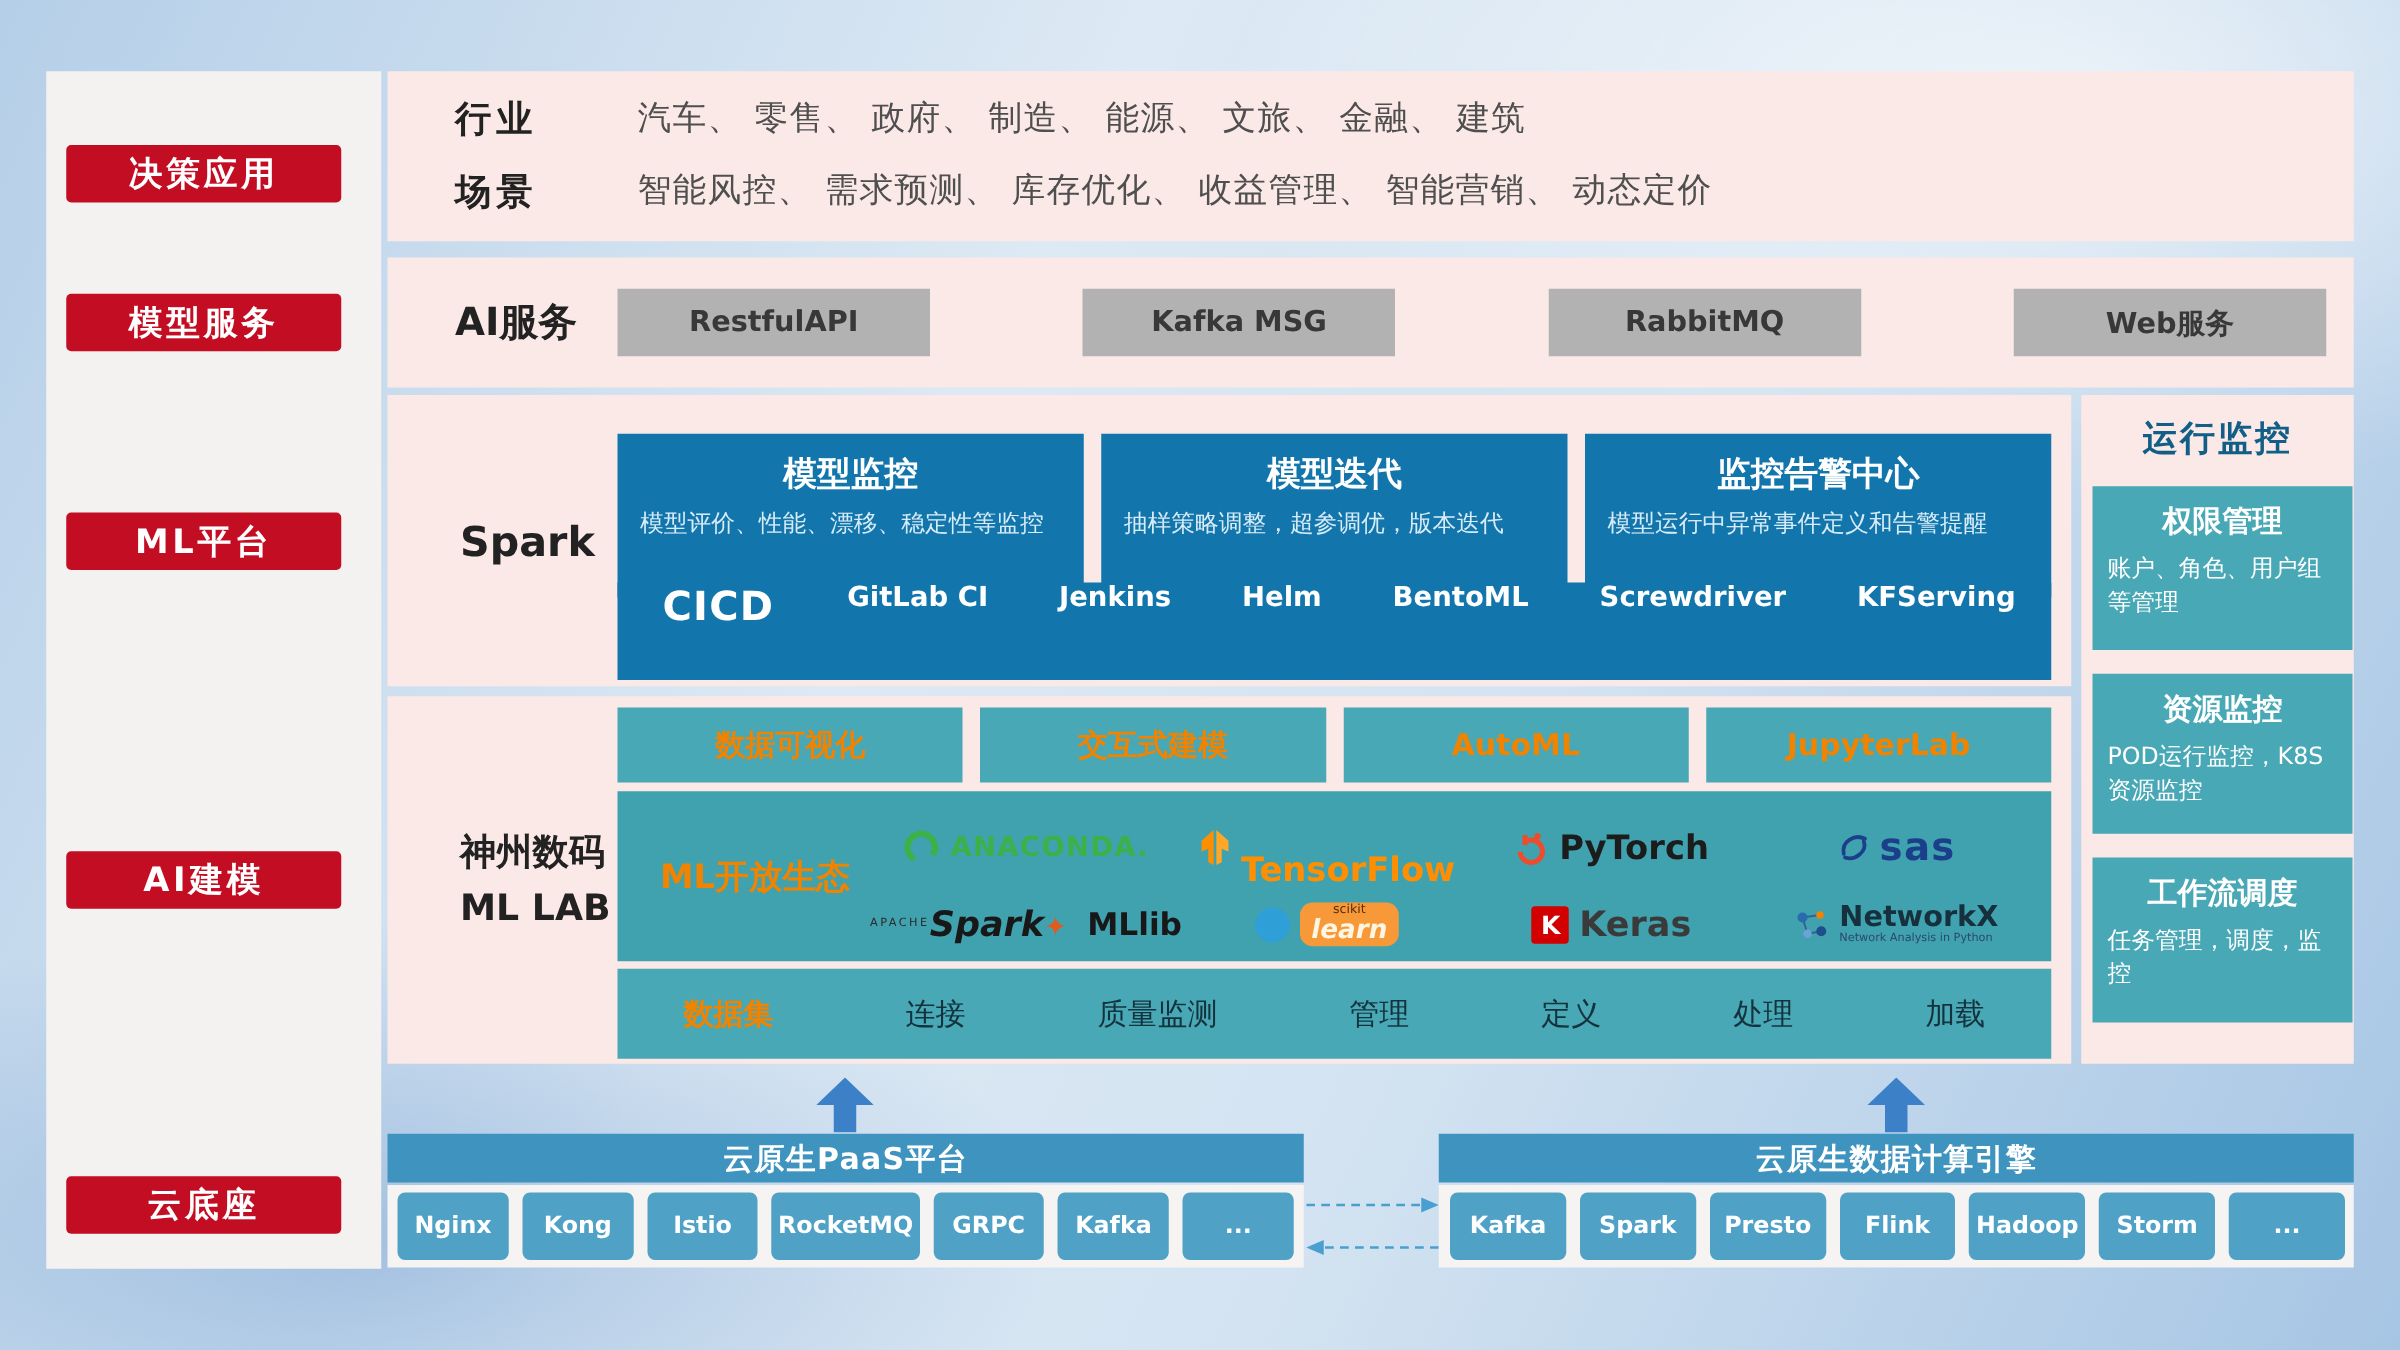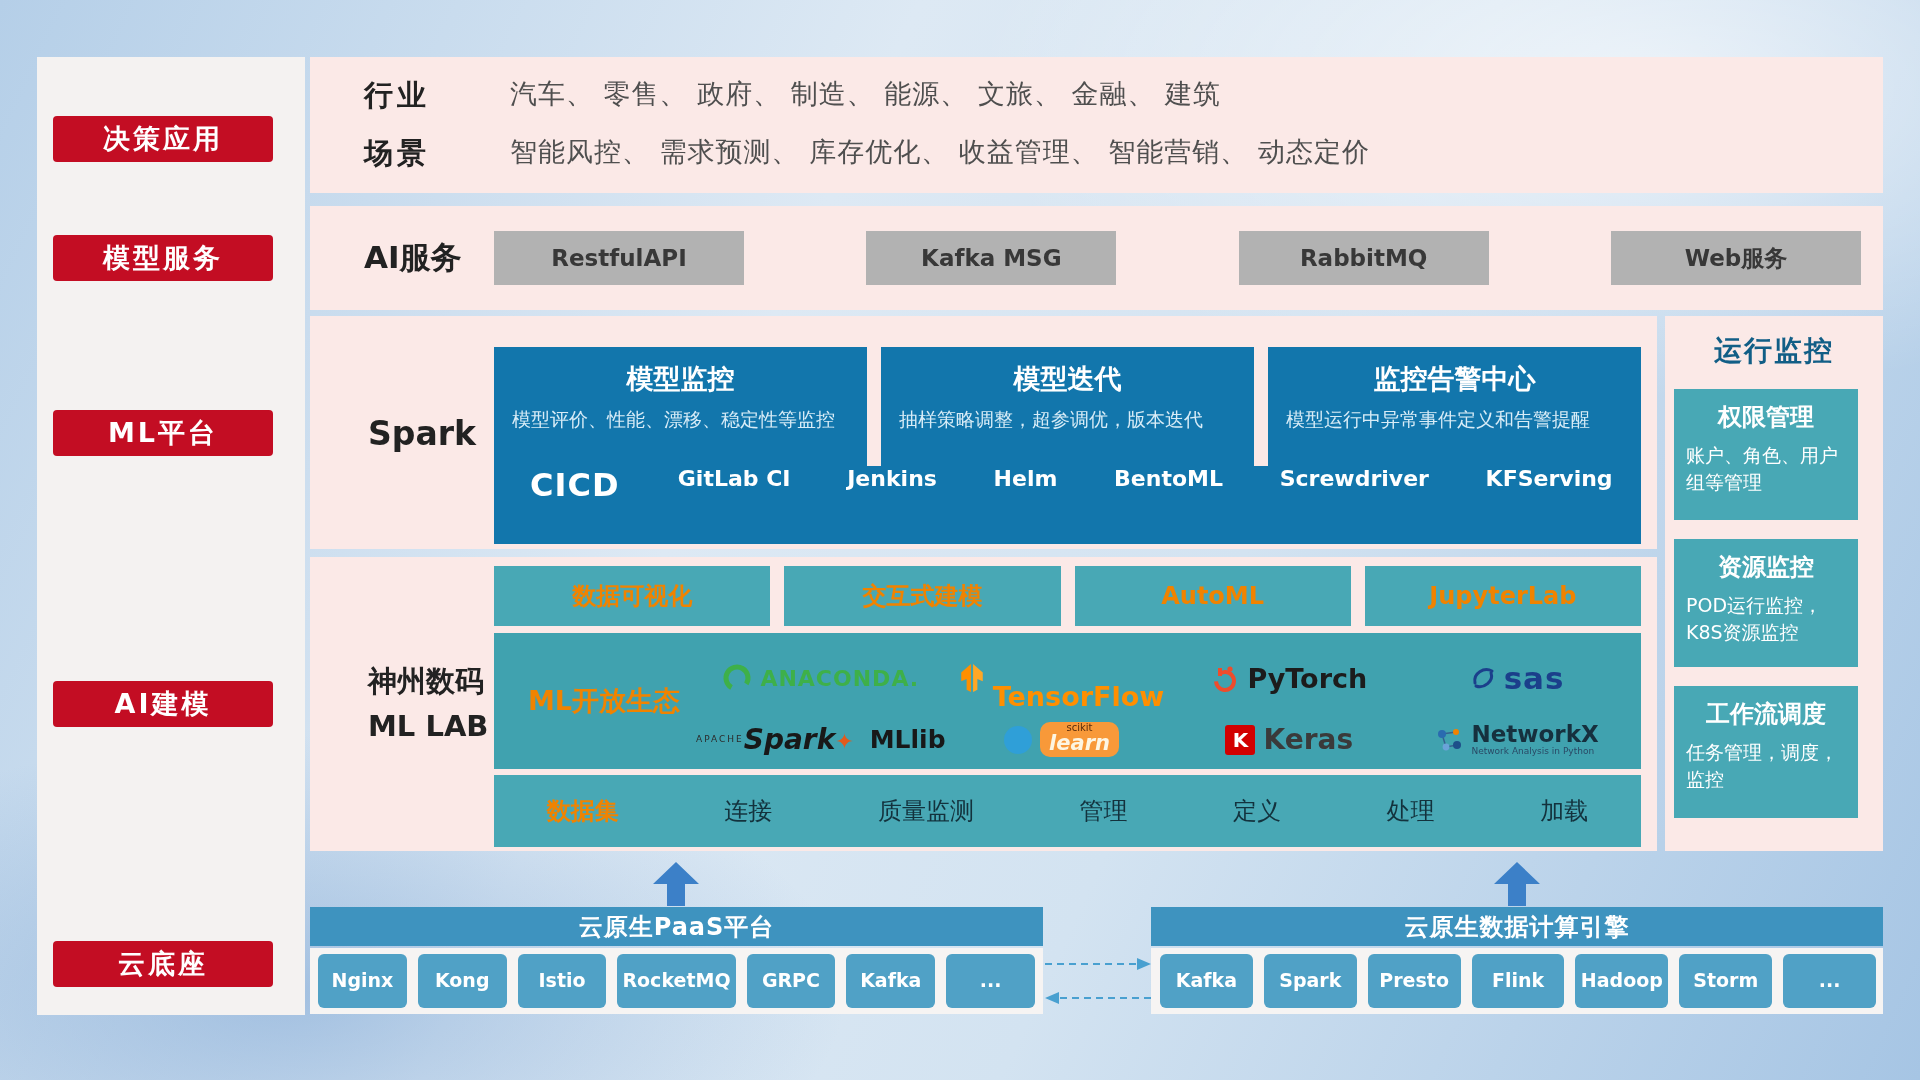--- a/index.html
+++ b/index.html
@@ -67,21 +67,21 @@
   .nx-col{display:flex;flex-direction:column;line-height:1.1;}
   .nx-text{font-size:23px;font-weight:600;color:#16303e;}
   .nx-sub{font-size:9px;color:#2a4a66;}
   .dataset-bar{position:absolute;left:184px;top:218px;width:1147px;height:72px;background:#48a8b5;
     display:flex;align-items:center;justify-content:space-around;}
   .ds-label{font-size:24px;font-weight:bold;color:#f08300;}
   .ds-item{font-size:24px;color:#13323d;}
   
   .panel-monitor{left:1665px;top:316px;width:218px;height:535px;}
   .mon-title{text-align:center;font-size:28px;font-weight:bold;color:#115e86;margin-top:16px;letter-spacing:2px;}
-  .mon-card{position:absolute;left:9px;width:184px;background:#48a8b5;color:#fff;padding:8px 12px;box-sizing:border-box;}
+  .mon-card{position:absolute;left:9px;width:208px;background:#48a8b5;color:#fff;padding:8px 12px;box-sizing:border-box;}
   .mon-card-title{font-size:24px;font-weight:bold;text-align:center;margin:4px 0 9px;}
   .mon-card-desc{font-size:19px;line-height:1.4;}
   
   .bl-bg{position:absolute;left:310px;top:948px;width:733px;height:66px;background:#f6f4f3;}
   .br-bg{position:absolute;left:1151px;top:948px;width:732px;height:66px;background:#f6f4f3;}
   .base-bar{position:absolute;height:39px;background:#3e93bf;color:#fff;font-size:24px;font-weight:bold;
     display:flex;align-items:center;justify-content:center;letter-spacing:1px;}
   .paas-bar{left:310px;top:907px;width:733px;}
   .engine-bar{left:1151px;top:907px;width:732px;}
   .chip-row{position:absolute;top:954px;height:54px;display:flex;gap:11px;}

